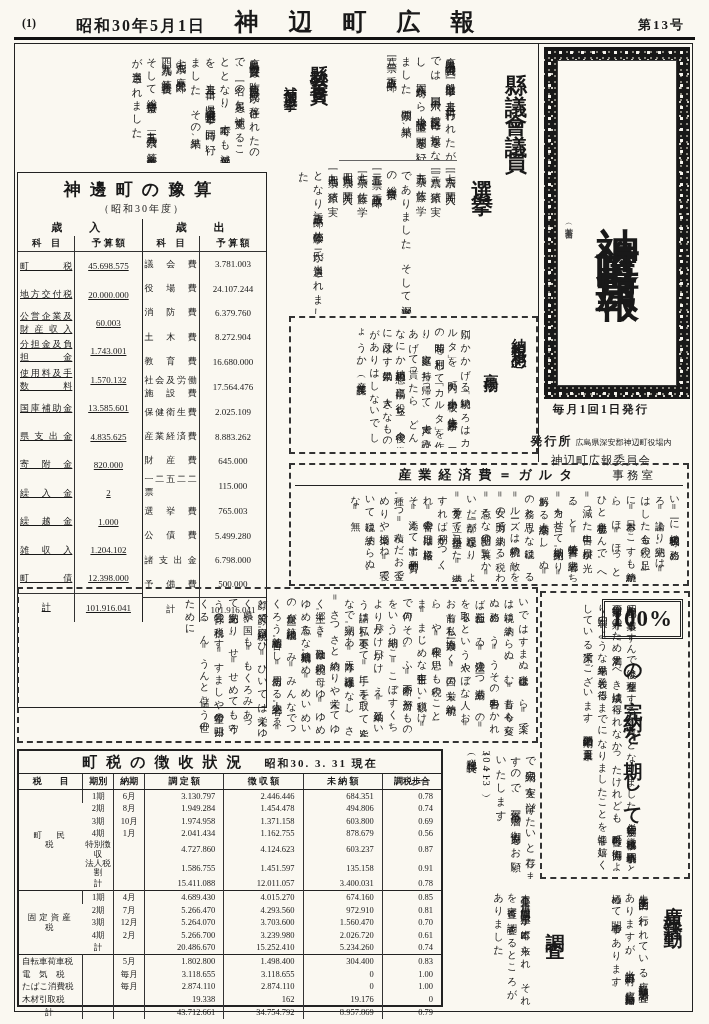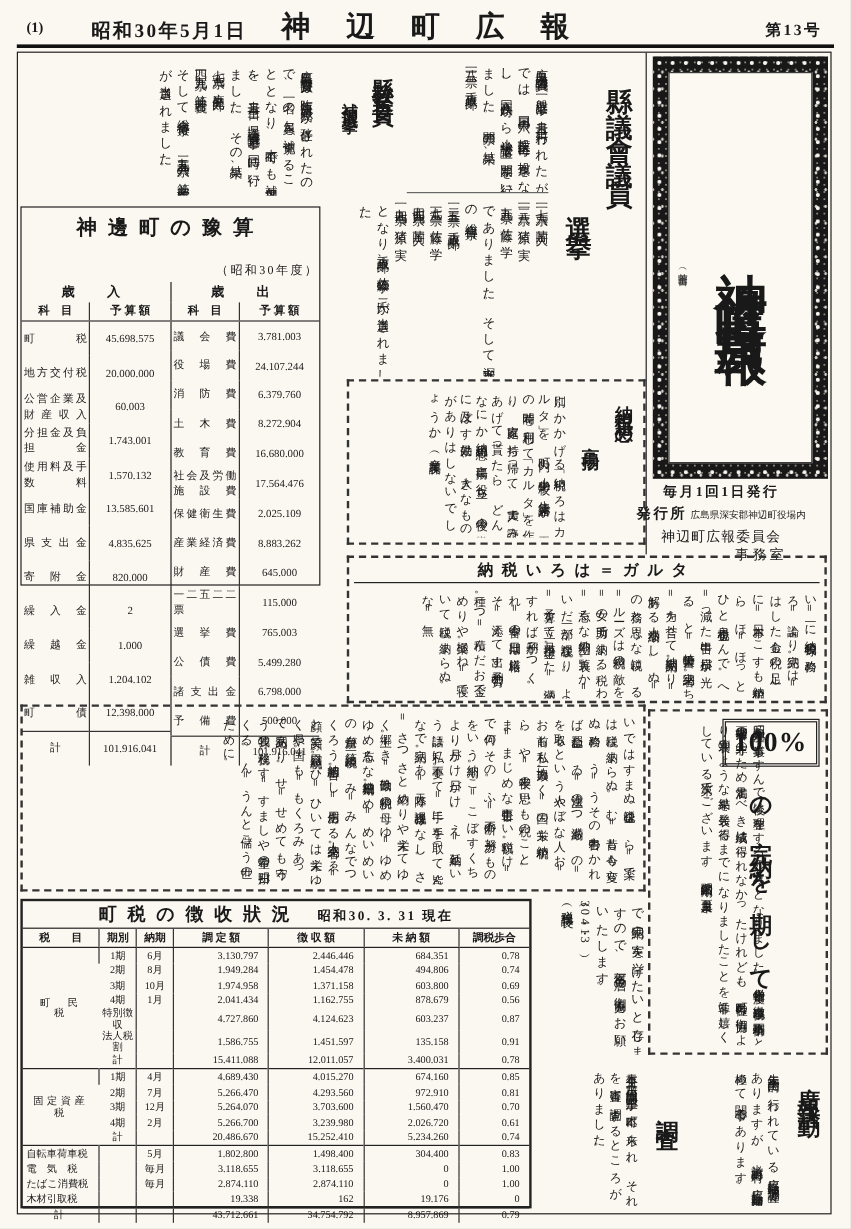--- a/index.html
+++ b/index.html
@@ -25,48 +25,48 @@
     background-image:radial-gradient(circle,#f6f4ee 1.4px,transparent 1.9px),
                      radial-gradient(circle,#cfcdc6 1px,transparent 1.4px),
                      radial-gradient(circle,#8a887f .8px,transparent 1.1px);
     background-size:11px 11px,8px 14px,6px 6px;background-position:0 0,4px 6px,2px 2px;}
   .masthead-inner{position:relative;width:100%;height:100%;background:#fbf9f2;border:1px solid #3a3a3a;
     display:flex;align-items:center;justify-content:center;box-sizing:border-box;}
   .masthead-title{font-size:44px;font-weight:bold;letter-spacing:13px;line-height:1;}
   .masthead-note{position:absolute;left:4px;top:50%;transform:translateY(-50%);font-size:8px;letter-spacing:1px;color:#333;}
   .pub{position:absolute;right:18px;top:358px;width:146px;height:58px;text-align:center;}
   .pub .freq{font-size:11.5px;font-weight:bold;letter-spacing:2px;}
-  .pub .pline{font-size:8px;margin-top:3px;}
+  .pub .pline{font-size:8px;margin-top:16px;}
   .pub .pline b{font-size:12px;letter-spacing:2px;margin-right:3px;}
   .pub .org{font-size:11.5px;letter-spacing:1px;margin-top:3px;}
   .pub .office{font-size:11.5px;letter-spacing:3px;text-align:right;padding-right:18px;}
   .vdiv{position:absolute;left:523px;top:0;height:418px;border-left:1.5px solid #222;}
   
   .kengi-t1{position:absolute;left:486px;top:12px;font-size:22px;letter-spacing:20px;}
   .kengi-t2{position:absolute;left:452px;top:118px;font-size:22px;letter-spacing:14px;}
   .kengi-b1{position:absolute;left:324px;top:5px;width:118px;height:111px;border-bottom:1px solid #666;}
   .kengi-b2{position:absolute;left:276px;top:120px;width:166px;height:150px;}
   
   .kyoiku{position:absolute;left:4px;top:4px;width:318px;height:118px;}
   .kyoiku-t1{position:absolute;right:6px;top:2px;font-size:18px;letter-spacing:6px;}
   .kyoiku-t2{position:absolute;right:38px;top:26px;font-size:14px;letter-spacing:4px;}
   .kyoiku-body{position:absolute;left:2px;top:2px;width:240px;height:113px;}
   
-  .budget{position:absolute;left:2px;top:128px;width:250px;height:316px;border:1.5px solid #222;box-sizing:border-box;}
+  .budget{position:absolute;left:2px;top:128px;width:250px;height:536px;border:1.5px solid #222;box-sizing:border-box;}
   .budget-title{text-align:center;font-size:17px;font-weight:bold;letter-spacing:9px;margin-top:5px;}
-  .budget-sub{text-align:right;font-size:10px;letter-spacing:2px;margin:17px 0 3px;}
+  .budget-sub{text-align:center;font-size:10px;letter-spacing:2px;margin:1px 0 3px;}
   .budget-wrap{display:flex;}
   table.btab{border-collapse:collapse;font-size:9px;table-layout:fixed;}
   table.btab.bout{border-left:1.5px solid #222;}
   .btab th{font-weight:bold;border-bottom:1px solid #333;padding:1px 2px;font-size:9.5px;}
   .btab .sec{border-bottom:none;font-size:11px;letter-spacing:8px;}
   .btab td{padding:0 2px;vertical-align:middle;}
   .btab td.lbl{width:54px;text-align:justify;text-align-last:justify;}
   .btab td.amt,.btab th.amt{width:63px;text-align:center;border-left:1px solid #333;}
-  .bin td{height:28.4px;}
+  .bin td{height:28.4px;text-decoration:underline;}
   .bout td{height:24.2px;}
   .btab tr:last-child td{border-top:1px solid #333;}
   .btab tr:last-child td.lbl{text-align:center;text-align-last:center;}
   
   .nozei{position:absolute;left:274px;top:272px;width:249px;height:138px;border:2px dashed #333;box-sizing:border-box;}
   .nozei-t1{position:absolute;right:8px;top:8px;font-size:15px;letter-spacing:5px;}
   .nozei-t2{position:absolute;right:36px;top:42px;font-size:15px;letter-spacing:5px;}
   .nozei-body{position:absolute;left:5px;top:4px;width:176px;height:126px;font-size:10px;line-height:1.3;}
   
   .karuta1{position:absolute;left:274px;top:419px;width:400px;height:123px;border:2px dashed #333;box-sizing:border-box;}
@@ -326,21 +326,21 @@
       </div>
     </div>
 
     <div class="nozei">
       <div class="vtitle nozei-t1">納税思想の</div>
       <div class="vtitle nozei-t2">高揚</div>
       <div class="vbody nozei-body">別にかかげる「納税いろはカルタ」を、町内の小中学校の生徒諸君が、工作の時間を利用して「カルタ」を作り、家庭に持ち帰って、大声で読みあげて貰ったら、どんなにか納税思想の高揚に役立ち、今後の徴税に及ぼす効果に、大きなものがありはしないでしょうか。（産業課長）</div>
     </div>
 
     <div class="karuta1">
-      <div class="karuta-h">納税いろは＝ガルタ</div>
+      <div class="karuta-h">産業経済費＝ガルタ</div>
       <div class="karuta-flow">い＝一に納税我等の務め。ろ＝論より完納。は＝はした金も税の足し。に＝日本おこすも納税から。ほ＝ほっとひと息税金すんで。へ＝減った申告に横日が光る。と＝特筆大書の完納者。ち＝力を合せて納期完納。り＝理解ある人滞納なし。ぬ＝主の務と思うな税は。る＝ルーズは納税の敵。を＝女の助力で納まる税。わ＝忘るな納期の一覧表。か＝稼いだ一部が課税なり。よ＝予算を立て月掛預金。た＝滞納すれば利子がつく。れ＝令審の期日は厳格に。そ＝添えて出す利子苦労の種。つ＝積んだお金で納めりや極楽。ね＝寝ていて税は納まらぬ。な＝無</div>
     </div>
 
     <div class="karuta2">
       <div class="karuta-flow">いではすまぬ税金は。ら＝楽では税は納まらぬ。む＝昔も今も変らぬ務め。う＝うその申告わかれば罰金ね。ゐ＝違法の一つ滞納も。の＝納税を取るという人やぼな人。お＝お前も私も協力一致。く＝国の栄も納税から。や＝夜半の思いも税のこと。ま＝まじめな申告正しい税額。け＝計画預金で何のその。ふ＝不断の努力がものをいう納期。こ＝こぼすくちより月がけ日がけ。え＝延納という語は私に不要。て＝手に手を取って皆んなで完納。あ＝天降り課税今はなし。さ＝さつさと納めりや栄えてゆく郷土。き＝勤倹は納税の母。ゆ＝ゆめゆめ忘るな納税期日。め＝めいめいの自覚が第一納税は。み＝みんなでつくろう納蓄組合。し＝信用ある人完納者。ゑ＝笑顔と笑顔で窓口納税。ひ＝ひいては栄えゆく県や国。も＝もくろみあって完納あり。せ＝せめても守ろう我等の税務。す＝すましや希望の明日がくる。ん＝うんと儲こう世のために。</div>
     </div>
 
     <div class="pct">
       <div class="pct-badge">100%</div>
       <div class="vtitle pct-title">の完納を期して</div>

